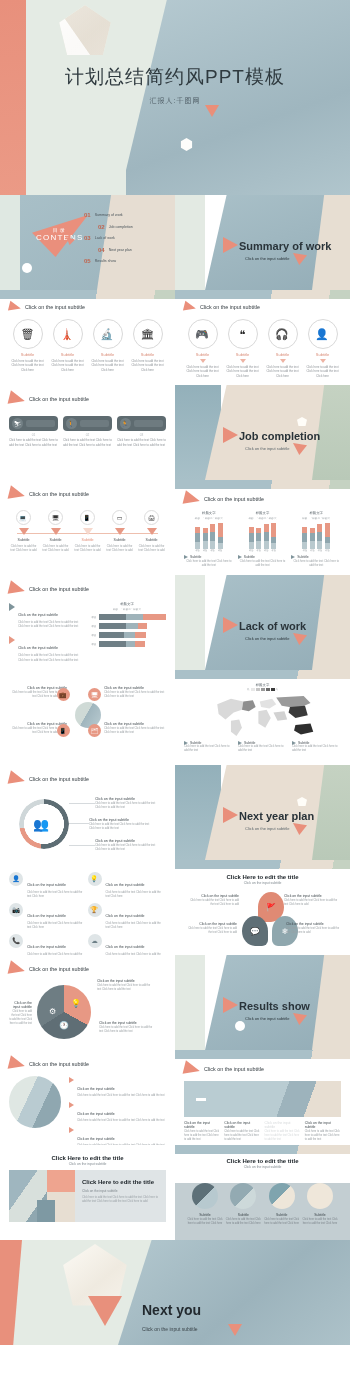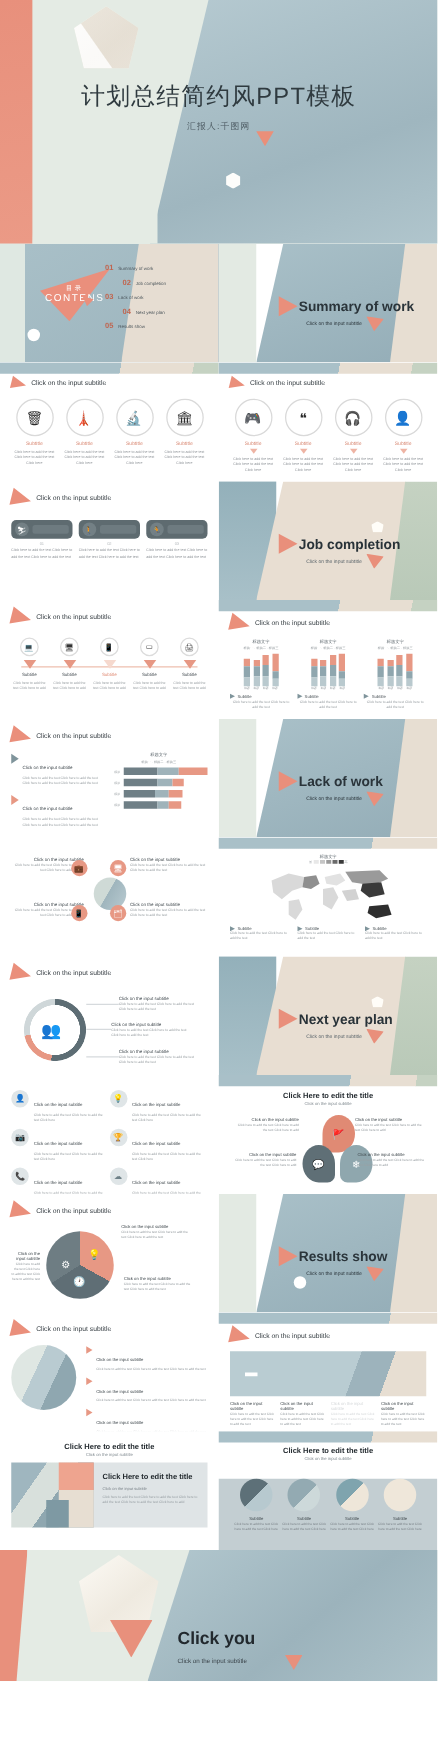--- a/index.html
+++ b/index.html
@@ -1030,18 +1030,18 @@
         </div>
       </div>
     </div>
   </div>
 
   <div class="ty">
     <div class="blu"></div>
     <div class="sal"></div>
     <div class="gem"></div>
     <div class="gtr"></div>
-    <h2>Click you</h2>
+    <h2>Next you</h2>
     <p>Click on the input subtitle</p>
     <div class="t2"></div>
   </div>
 
 </div>
 
 </body></html>

